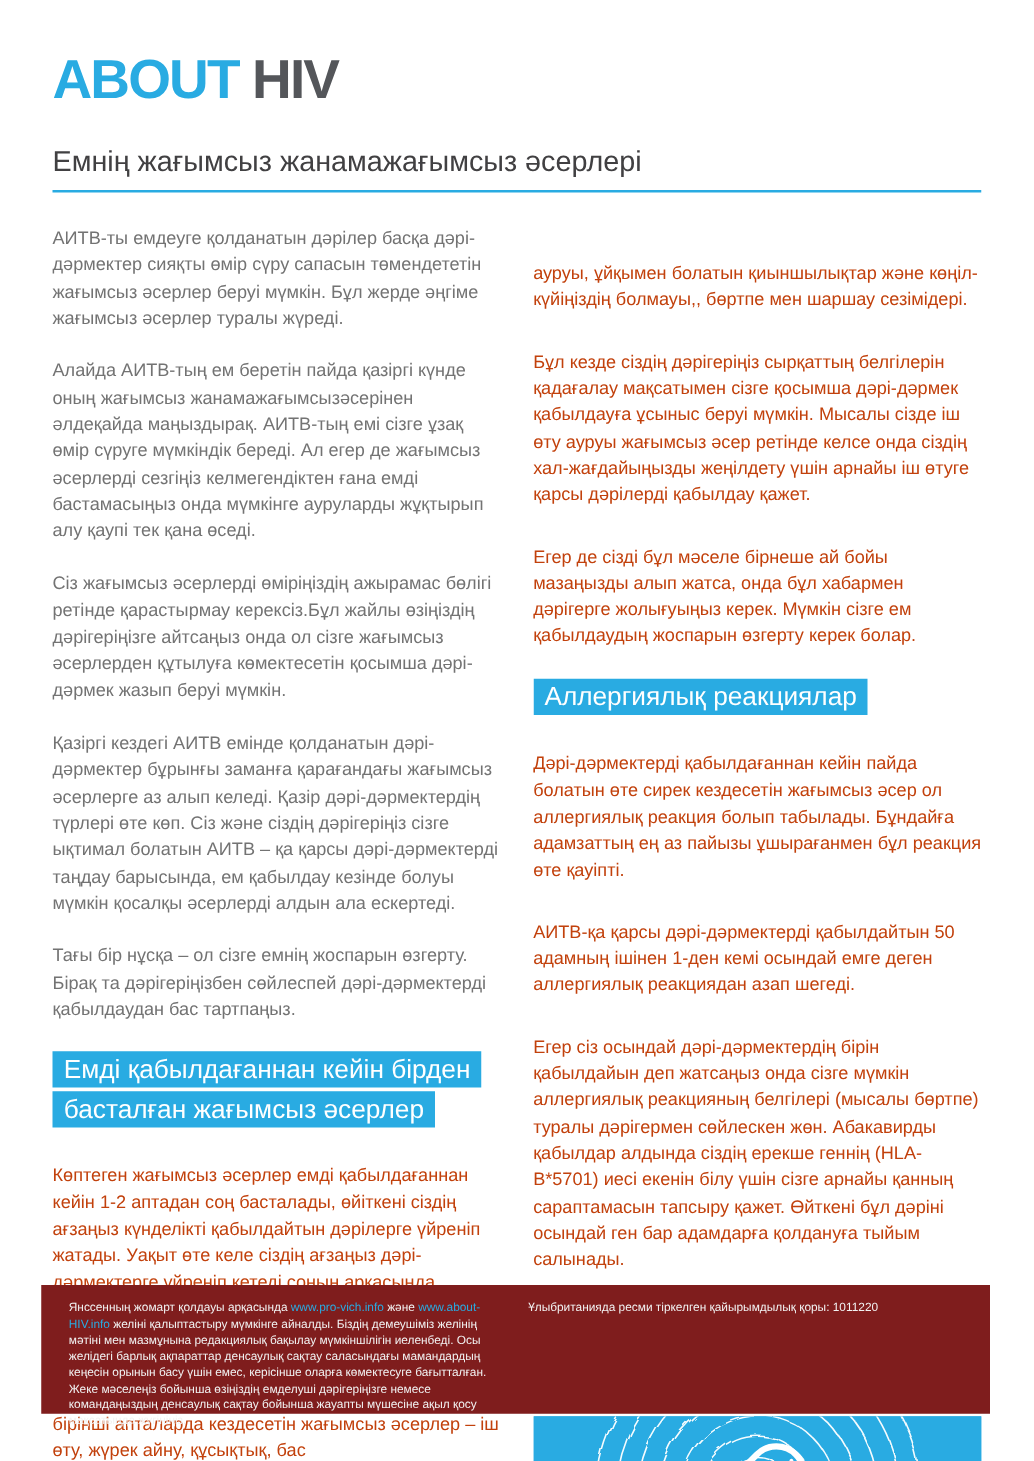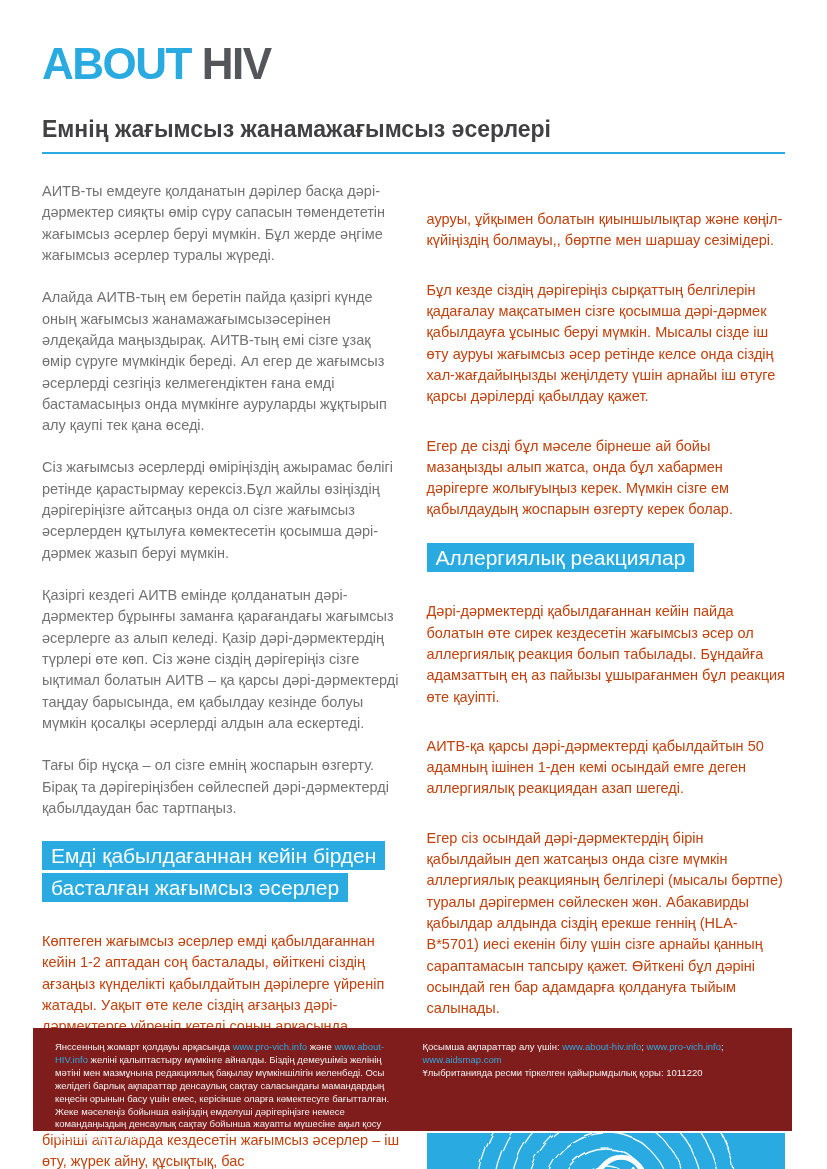--- a/index.html
+++ b/index.html
@@ -14,21 +14,21 @@
 
   
   h1.masthead {
     margin-top: 42px;
     font-size: 44px; font-weight: 800; letter-spacing: -1.5px;
     color: #54565a; line-height: 1.0;
   }
   h1.masthead .accent { color: #29abe2; }
   h2.doc-subtitle {
     margin-top: 30px;
-    font-size: 23px; font-weight: 700; color: #414042;
+    font-size: 23px; font-weight: 400; color: #414042;
     padding-bottom: 9px;
     border-bottom: 2px solid #29abe2;
   }
 
   
   .columns { display: flex; gap: 26px; margin-top: 27px; }
   .col { flex: 1; font-size: 14.5px; line-height: 1.47; }
   p.body { margin: 0 0 21px; }
   p.blue { color: #737373; }
   p.gray { color: #c2410c; margin-top: 28px; }
@@ -130,16 +130,15 @@
     </div>
 
   </div>
 </div>
 
 <div class="footer">
   <div class="fcol">
     <p><span>Янссенның жомарт қолдауы арқасында </span><span class="lnk">www.pro-vich.info</span><span> және </span><span class="lnk">www.about-HIV.info</span><span> желіні қалыптастыру мүмкінге айналды. Біздің демеушіміз желінің мәтіні мен мазмұнына редакциялық бақылау мүмкіншілігін иеленбеді. Осы желідегі барлық ақпараттар денсаулық сақтау саласындағы мамандардың кеңесін орынын басу үшін емес, керісінше оларға көмектесуге бағытталған. Жеке мәселеңіз бойынша өзіңіздің емделуші дәрігеріңізге немесе командаңыздың денсаулық сақтау бойынша жауапты мүшесіне ақыл қосу мақсатында жүгініңіз.</span></p>
   </div>
   <div class="fcol">
-    <p><span>Қосымша ақпараттар алу үшін: </span><span class="lnk">www.about-hiv.info</span><span>; </span><span class="lnk">www.pro-vich.info</span><span>; </span><span class="lnk">www.aidsmap.com</span></p>
     <p>Ұлыбританияда ресми тіркелген қайырымдылық қоры: 1011220</p>
   </div>
 </div>
 
 </body></html>

